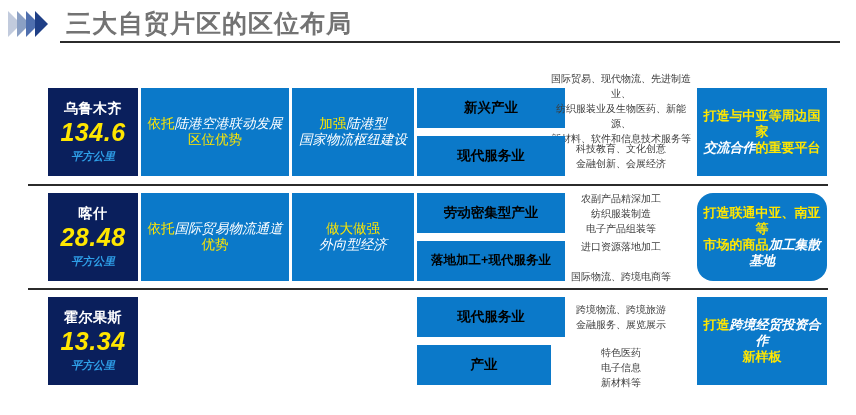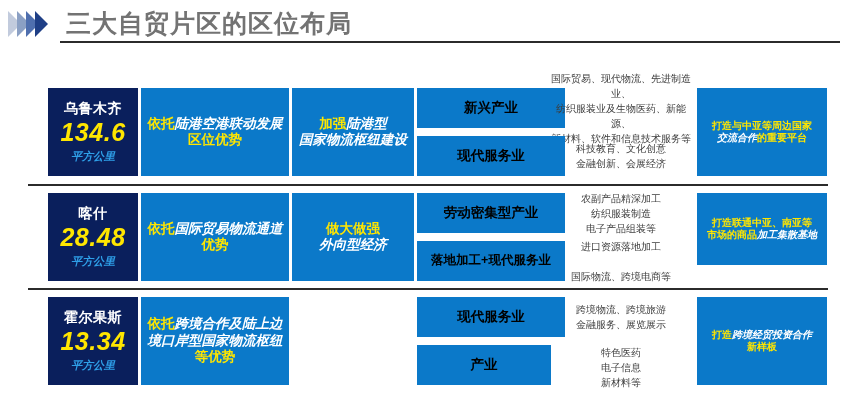--- a/index.html
+++ b/index.html
@@ -109,42 +109,42 @@
   .region-unit {
     font-size: 11px;
     font-weight: bold;
     font-style: italic;
     color: #2e9fe8;
     margin-top: 3px;
   }
 
   .adv-text {
     font-size: 13.5px;
-    font-weight: bold;
+    font-weight: normal;
     padding: 0 6px;
   }
   .adv-text .w { color: #ffffff; font-style: italic; }
   .adv-text .y { color: #ffe600; font-style: normal; }
 
   .ind-text {
     font-size: 13.5px;
     font-weight: bold;
     color: #000000;
     padding: 0 4px;
   }
 
   .detail-text {
     font-size: 10px;
     color: #3d3d3d;
     line-height: 1.5;
     font-weight: normal;
   }
 
   .goal-text {
-    font-size: 10px;
+    font-size: 13px;
     font-weight: bold;
     padding: 0 6px;
   }
   .goal-text .w { color: #ffffff; font-style: italic; }
   .goal-text .y { color: #ffe600; font-style: normal; }
 </style>
 </head>
 <body>
 
 <div id="page">
@@ -237,42 +237,35 @@
 
   <div class="cell box-blue" style="left:417px; top:241px; width:148px; height:40px;">
     <span class="ind-text" style="font-size:12.5px;">落地加工+现代服务业</span>
   </div>
   <div class="cell box-plain" style="left:547px; top:241px; width:148px; height:40px; white-space:pre-line;">
     <span class="detail-text">进口资源落地加工
 
 国际物流、跨境电商等</span>
   </div>
 
-  <div class="cell box-blue" style="left:697px; top:193px; width:130px; height:72px;">
+  <div class="cell box-blue" style="left:697px; top:193px; width:130px; height:88px;border-radius:16px;">
     <div class="goal-text">
       <span class="y">打造联通中亚、南亚等</span><br>
       <span class="y">市场的商品</span><span class="w">加工集散基地</span>
     </div>
   </div>
 
   <div class="row-divider" style="top:288px;"></div>
 
   <div class="cell box-navy" style="left:48px; top:297px; width:90px; height:88px;">
     <span class="region-name">霍尔果斯</span>
     <span class="region-area">13.34</span>
     <span class="region-unit">平方公里</span>
   </div>
 
-  <div class="cell box-blue" style="left:141px; top:297px; width:148px; height:88px;">
-    <div class="adv-text">
-      <span class="y">依托</span><span class="w">跨境合作及陆上边</span><br>
-      <span class="w">境口岸型国家物流枢纽</span><br>
-      <span class="y">等优势</span>
-    </div>
-  </div>
 
   <div class="cell box-blue" style="left:417px; top:297px; width:148px; height:40px;">
     <span class="ind-text">现代服务业</span>
   </div>
   <div class="cell box-plain" style="left:547px; top:297px; width:148px; height:40px; white-space:pre-line;">
     <span class="detail-text">跨境物流、跨境旅游
 金融服务、展览展示</span>
   </div>
 
   <div class="cell box-blue" style="left:417px; top:345px; width:134px; height:40px;">

